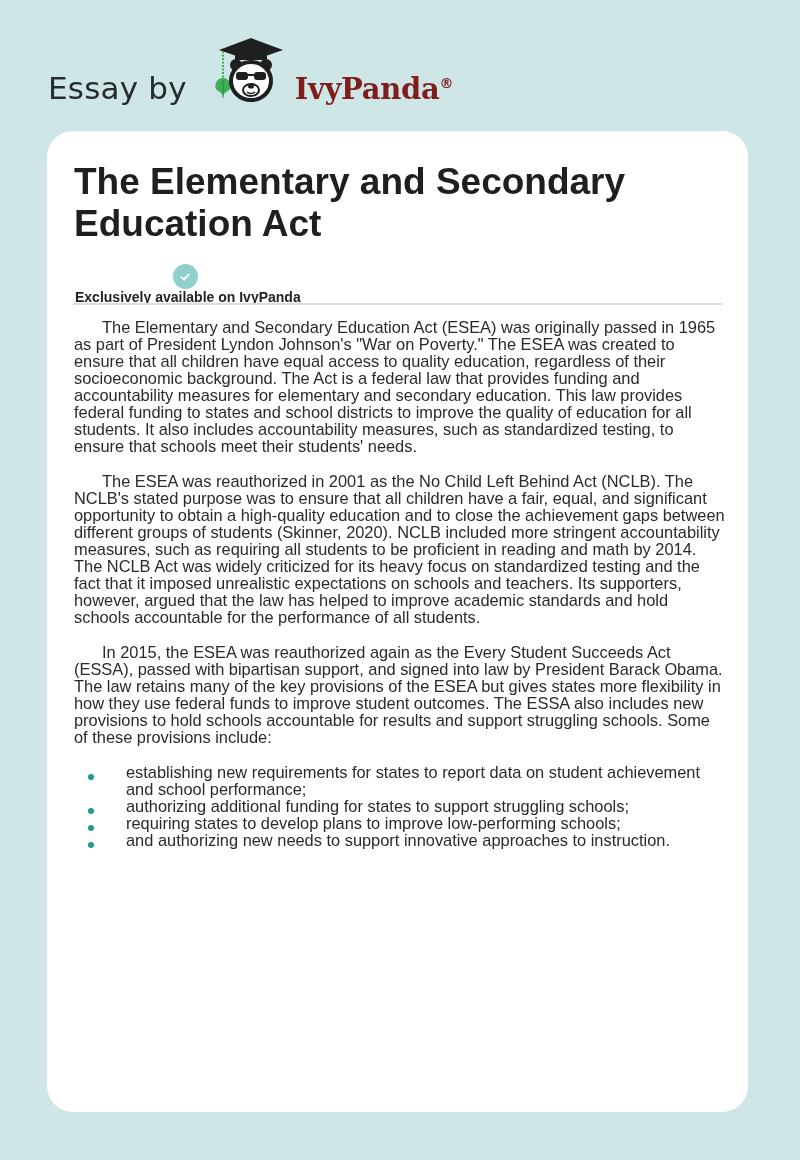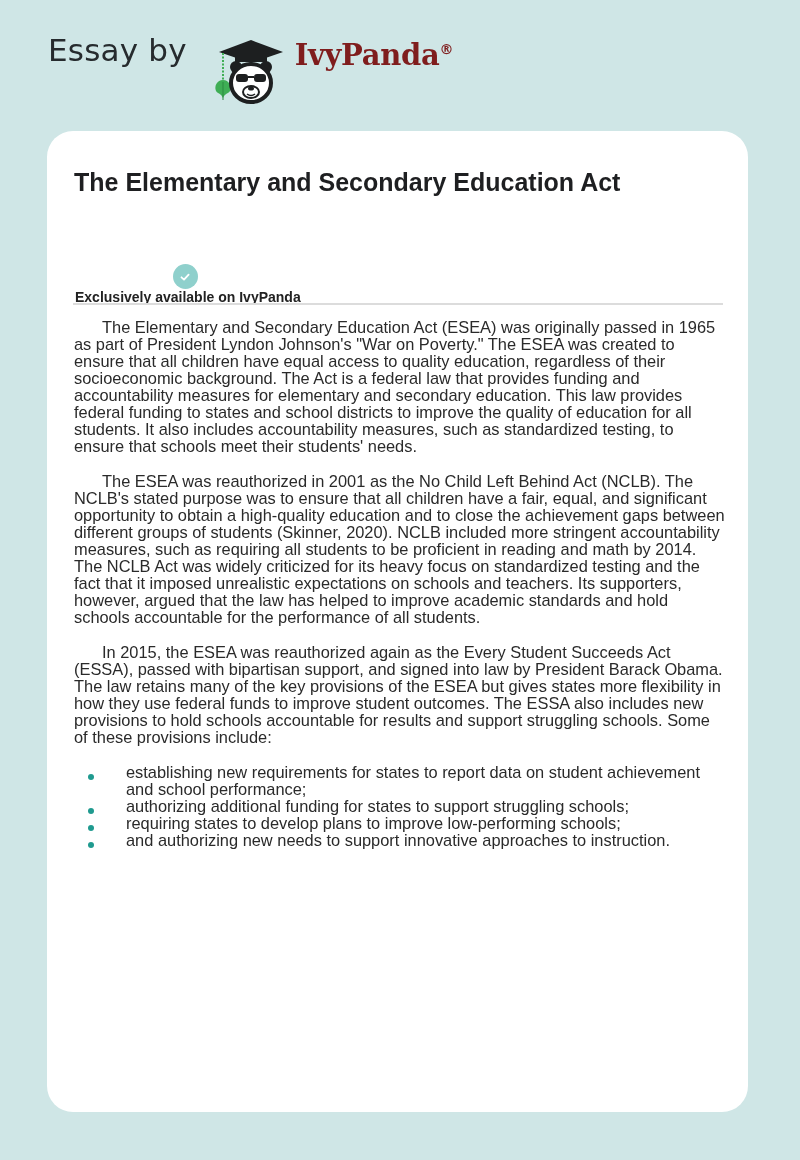--- a/index.html
+++ b/index.html
@@ -13,21 +13,21 @@
       font-family: "Liberation Sans", sans-serif;
       position: relative;
       overflow: hidden;
     }
     .brand {
       position: absolute;
       left: 48px;
       top: 36px;
       height: 70px;
       display: flex;
-      align-items: flex-start;
+      align-items: flex-end;
     }
     .brand-prefix {
       font-family: "DejaVu Sans", sans-serif;
       font-size: 31px;
       color: #262b2e;
       letter-spacing: 0.2px;
       margin-right: 18px;
       margin-top: -4px;
     }
     .brand-logo {
@@ -60,21 +60,21 @@
       border-radius: 26px;
     }
     .title {
       position: absolute;
       left: 27px;
       top: 30px;
       width: 620px;
       margin: 0;
       font-family: "Liberation Sans", sans-serif;
       font-weight: bold;
-      font-size: 25px;
+      font-size: 37px;
       line-height: 42px;
       color: #1e1f21;
     }
     .exclusive {
       position: absolute;
       left: 28px;
       top: 133px;
       display: flex;
       align-items: center;
       flex-direction: column;

